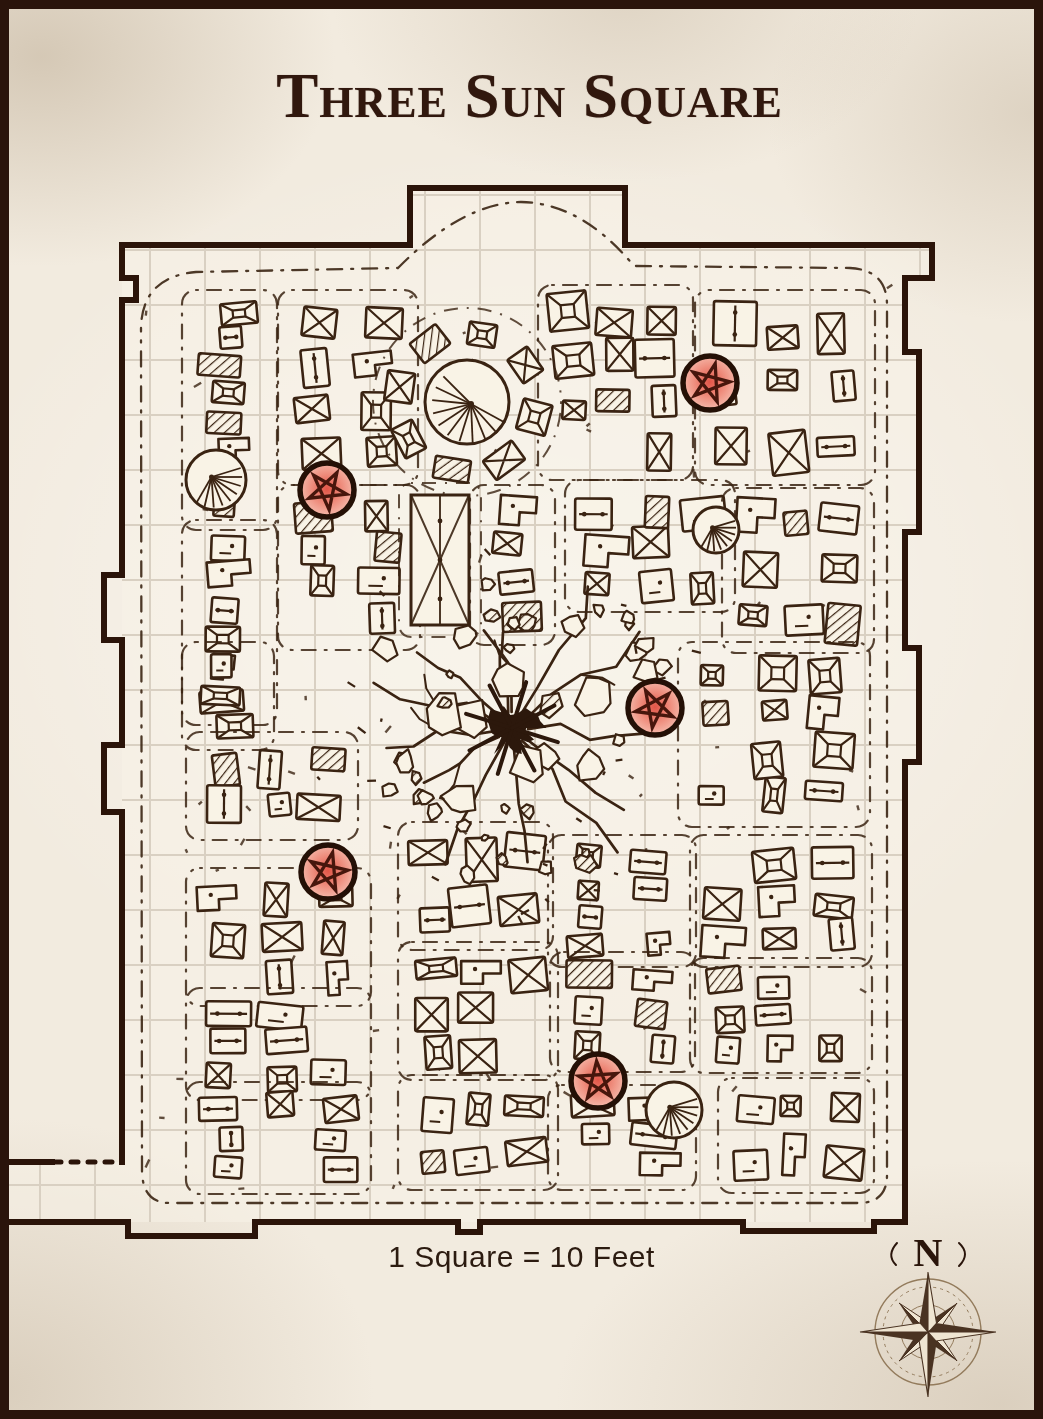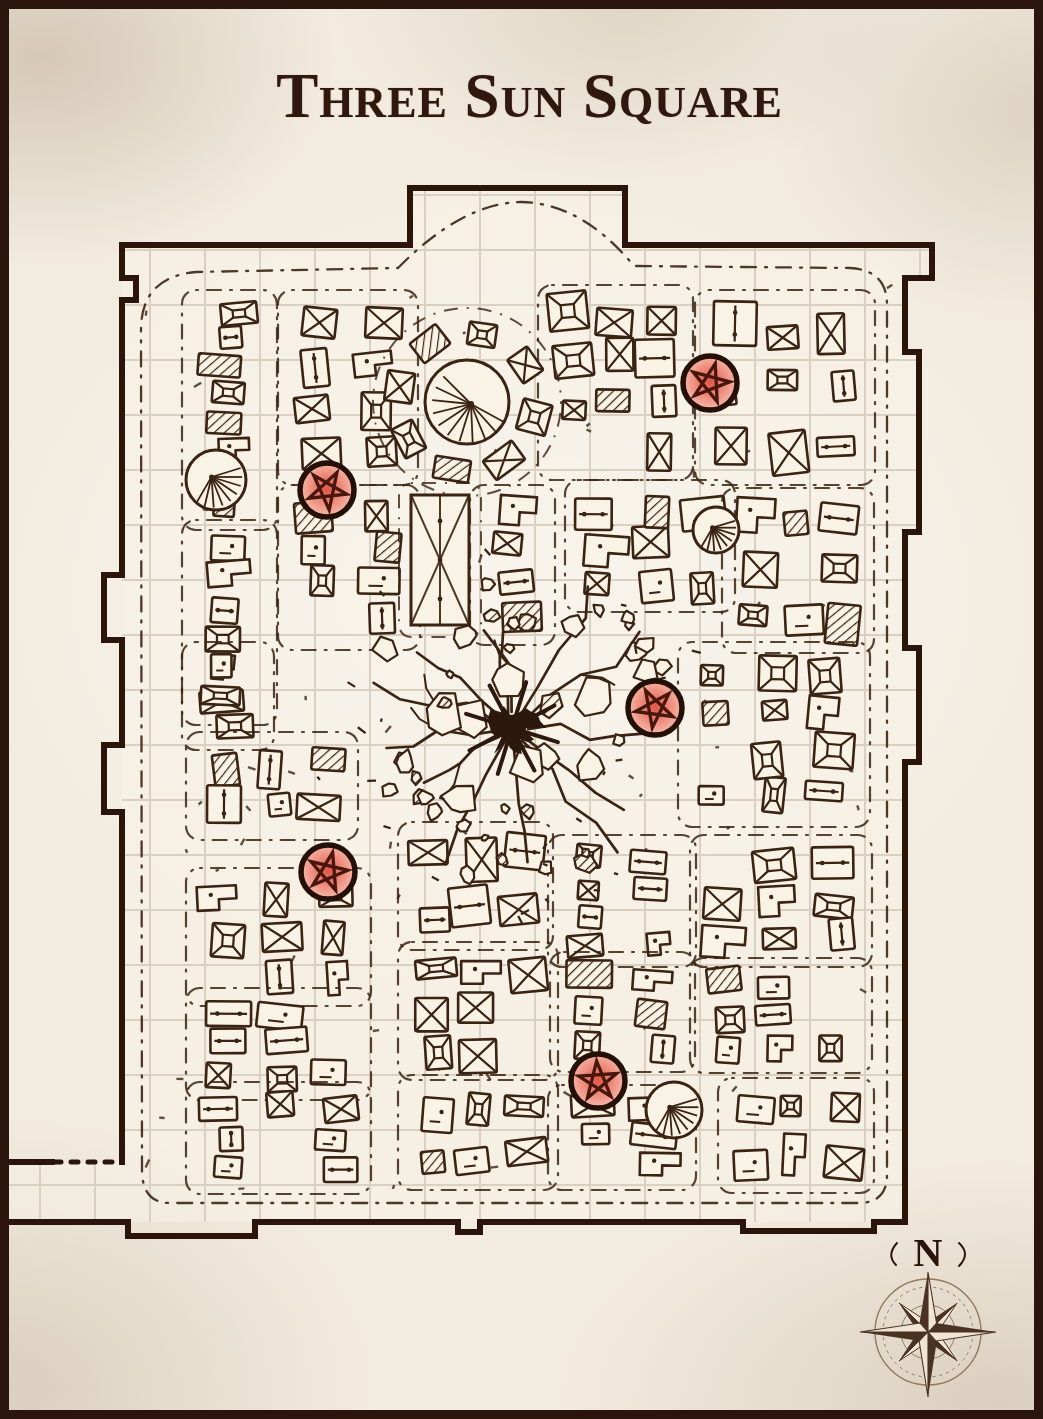--- a/index.html
+++ b/index.html
@@ -1231,14 +1231,15 @@
       <path d="M928,1397 L919,1340 L928,1332 Z" fill="#efe5d2" stroke="#4a3322" stroke-width="1.1"></path>
       <path d="M996,1332 L936,1323 L928,1332 Z" fill="#4a3322"></path>
       <path d="M996,1332 L936,1341 L928,1332 Z" fill="#efe5d2" stroke="#4a3322" stroke-width="1.1"></path>
       <path d="M860,1332 L920,1341 L928,1332 Z" fill="#4a3322"></path>
       <path d="M860,1332 L920,1323 L928,1332 Z" fill="#efe5d2" stroke="#4a3322" stroke-width="1.1"></path>
       <path d="M897,1243 q-11,12 -1,22 M959,1243 q12,11 0,23" fill="none" stroke="#2a150b" stroke-width="2" stroke-linecap="round"></path>
       <text x="928" y="1266" text-anchor="middle" font-family="Liberation Serif, serif" font-size="40" font-weight="700" fill="#2a150b">N</text>
     </g>
   </svg>
 
+  <div class="scale-label">1 Square = 10 Feet</div>
   <div class="frame"></div>
 </div>
 
 </body></html>

